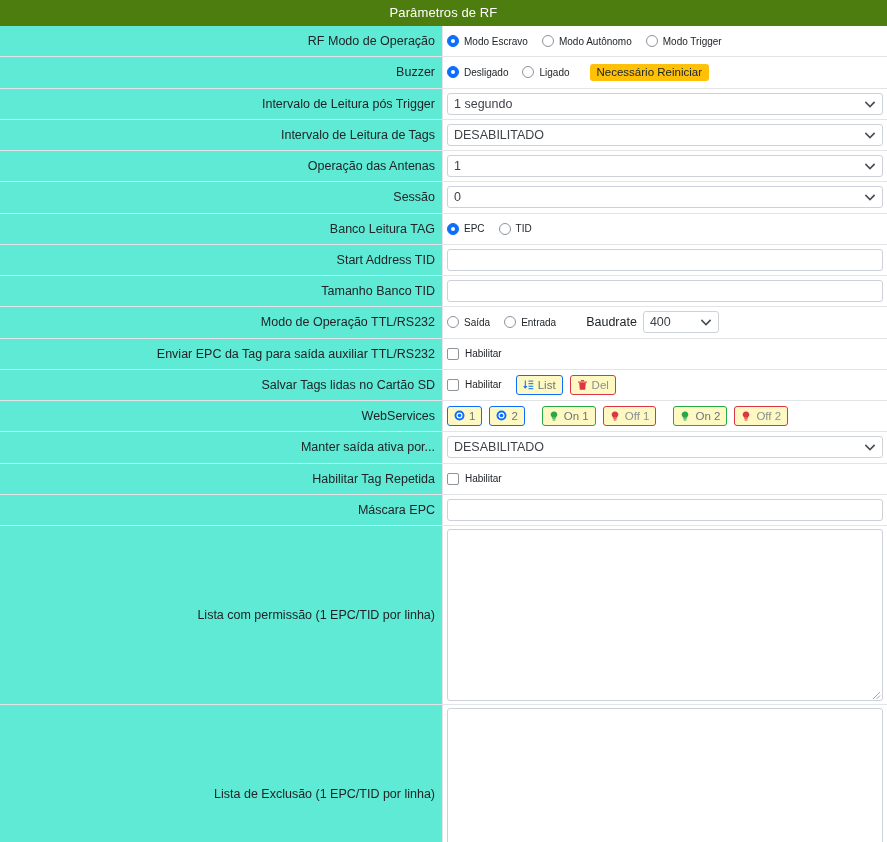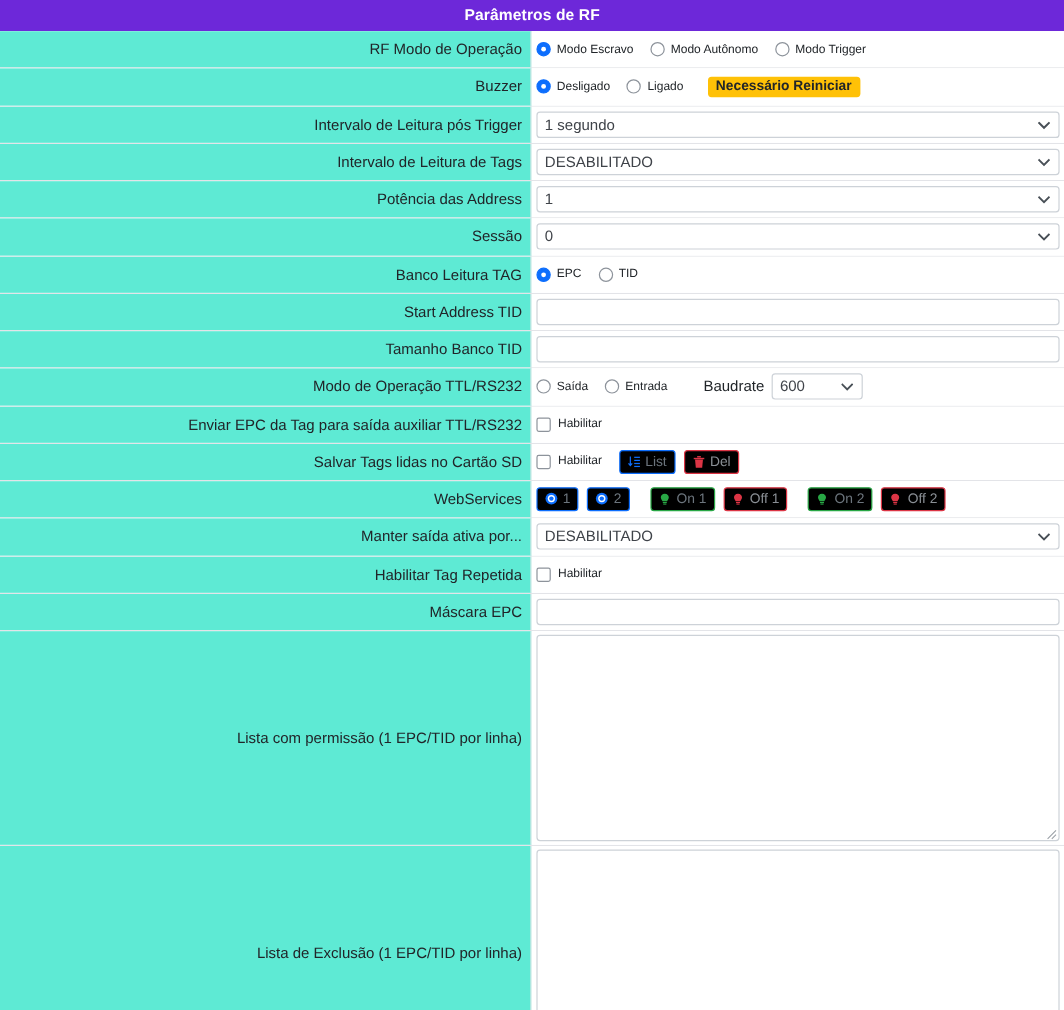--- a/index.html
+++ b/index.html
@@ -11,23 +11,23 @@
   body {
     width: 887px;
     height: 842px;
     overflow: hidden;
     font-size: 12.5px;
     color: #212529;
   }
 
   
   .panel-header {
-    background: #6d28d9;
+    background: #4d7c0f;
     color: #ffffff;
-    font-weight: bold;
+    font-weight: normal;
     font-size: 13px;
     text-align: center;
     padding: 5px 0 6px 0;
     letter-spacing: .1px;
   }
 
   
   .form-table { width: 887px; }
 
   .row {
@@ -134,38 +134,38 @@
     margin-left: 16px;
     margin-right: 0;
     font-size: 12.5px;
     color: #212529;
   }
 
   
   .badge-warn {
     background: #ffc107;
     color: #212529;
-    font-weight: bold;
+    font-weight: normal;
     font-size: 11.5px;
     border-radius: 3px;
     padding: 3px 7px 3px 7px;
     margin-left: 6px;
     white-space: nowrap;
     line-height: 1;
   }
 
   
   .btn {
     display: inline-flex;
     align-items: center;
     gap: 4px;
     border-radius: 3px;
     font-size: 11.5px;
     padding: 2px 6px;
-    background: #000000;
+    background: #fef9c3;
     margin-right: 7px;
     white-space: nowrap;
     line-height: 1.25;
     height: 20px;
   }
   .btn:last-child { margin-right: 0; }
   .btn-blue   { border: 1px solid #0d6efd; color: #6c757d; }
   .btn-red    { border: 1px solid #dc3545; color: #8a8f95; }
   .btn-green  { border: 1px solid #28a745; color: #6c757d; }
   .btn .ico { display: inline-flex; width: 11px; height: 12px; }
@@ -254,21 +254,21 @@
         <span class="chev">
           <svg viewBox="0 0 10 10" width="10" height="10">
               <path d="M1 3 L5 7 L9 3" stroke="#495057" stroke-width="1.6" fill="none" stroke-linecap="square"></path>
             </svg>
         </span>
       </div>
     </div>
   </div>
 
   <div class="row">
-    <div class="lbl">Potência das Address</div>
+    <div class="lbl">Operação das Antenas</div>
     <div class="ctl">
       <div class="sel">
         <span>1</span>
         <span class="chev">
           <svg viewBox="0 0 10 10" width="10" height="10">
               <path d="M1 3 L5 7 L9 3" stroke="#495057" stroke-width="1.6" fill="none" stroke-linecap="square"></path>
             </svg>
         </span>
       </div>
     </div>
@@ -322,21 +322,21 @@
       <label class="opt">
         <span class="radio"></span>
         <span>Saída</span>
       </label>
       <label class="opt">
         <span class="radio"></span>
         <span>Entrada</span>
       </label>
       <span class="bd-label">Baudrate</span>
       <div class="sel sel-sm">
-        <span>600</span>
+        <span>400</span>
         <span class="chev">
           <svg viewBox="0 0 10 10" width="10" height="10">
               <path d="M1 3 L5 7 L9 3" stroke="#495057" stroke-width="1.6" fill="none" stroke-linecap="square"></path>
             </svg>
         </span>
       </div>
     </div>
   </div>
 
   <div class="row">

